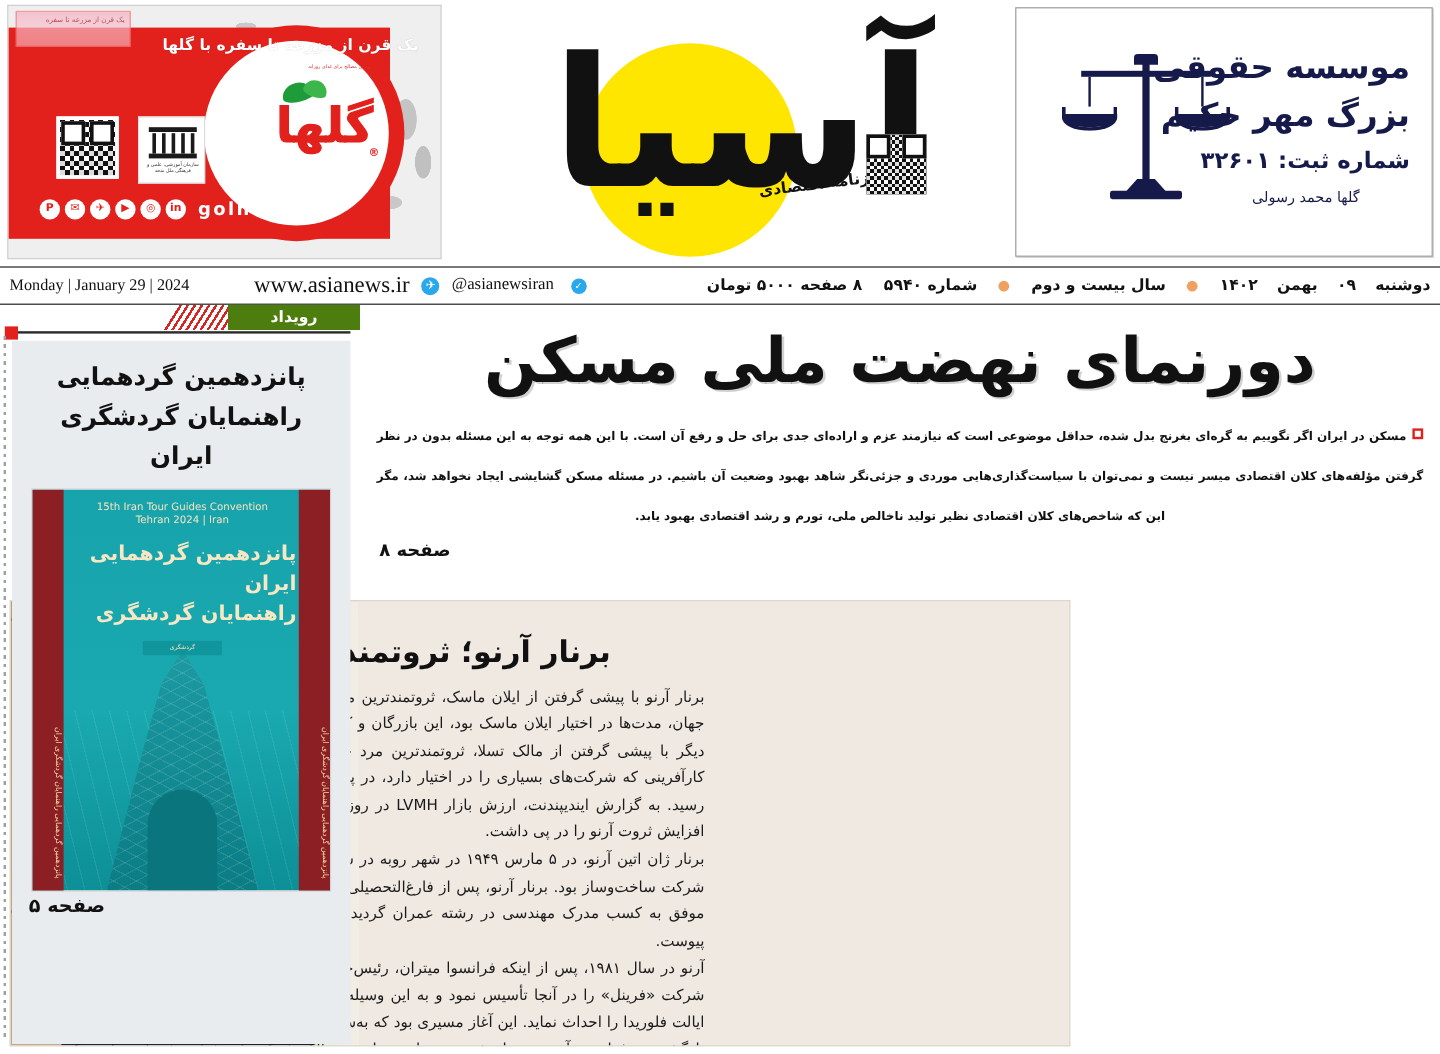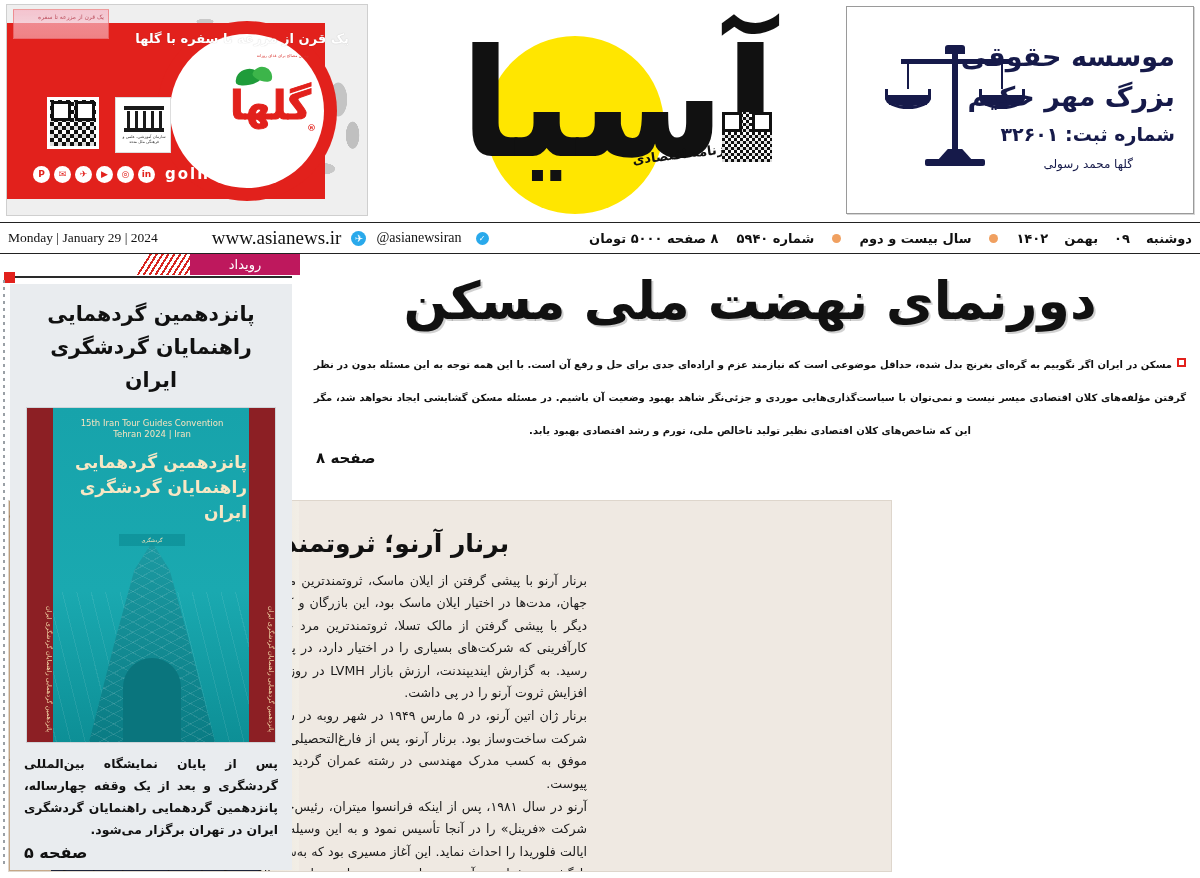--- a/index.html
+++ b/index.html
@@ -347,21 +347,21 @@
   .art-p {
     text-align: justify; font-size: 12.6px; line-height: 22.4px; color: #1a1a1a;
     margin-bottom: 1px;
   }
 
   
   .col-side { position: absolute; left: 0; top: 0; width: 300px; height: 624px; }
   .side-tab-row { position: absolute; left: 0; top: 0; width: 300px; height: 22px; }
   .side-tab {
     position: absolute; right: 0; top: 0; width: 110px; height: 21px;
-    background: #be185d; color: #fff; font-size: 13px; font-weight: normal;
+    background: #4d7c0f; color: #fff; font-size: 13px; font-weight: bold;
     text-align: center; line-height: 21px; letter-spacing: 1px;
   }
   .side-tab-hatch {
     position: absolute; right: 108px; top: 0; width: 58px; height: 21px;
     background: repeating-linear-gradient(-58deg, #d8241f 0 2px, #ffffff 2px 5px);
     clip-path: polygon(22% 0, 100% 0, 100% 100%, 0 100%);
   }
   .side-rule {
     position: absolute; left: 8px; top: 22px; width: 284px; height: 2.4px; background: #2a2a2a;
   }
@@ -599,23 +599,22 @@
           </div>
           <div class="sp-band-r">
             <div class="sp-band-txt">پانزدهمین گردهمایی راهنمایان گردشگری ایران</div>
           </div>
           <div class="sp-en">
             <div>15th Iran Tour Guides Convention</div>
             <div>Tehran 2024 | Iran</div>
           </div>
           <div class="sp-fa">
             <div>پانزدهمین گردهمایی</div>
+            <div>ایران</div>
             <div>راهنمایان گردشگری</div>
-            <div>ایران</div>
           </div>
         </div>
-        <div class="side-foot">پس از پایان نمایشگاه بین‌المللی گردشگری و بعد از یک وقفه چهارساله، پانزدهمین گردهمایی راهنمایان گردشگری ایران در تهران برگزار می‌شود.</div>
         <div class="side-page">صفحه ۵</div>
       </div>
     </div>
 
   </div>
 </div>
 
 </body></html>

